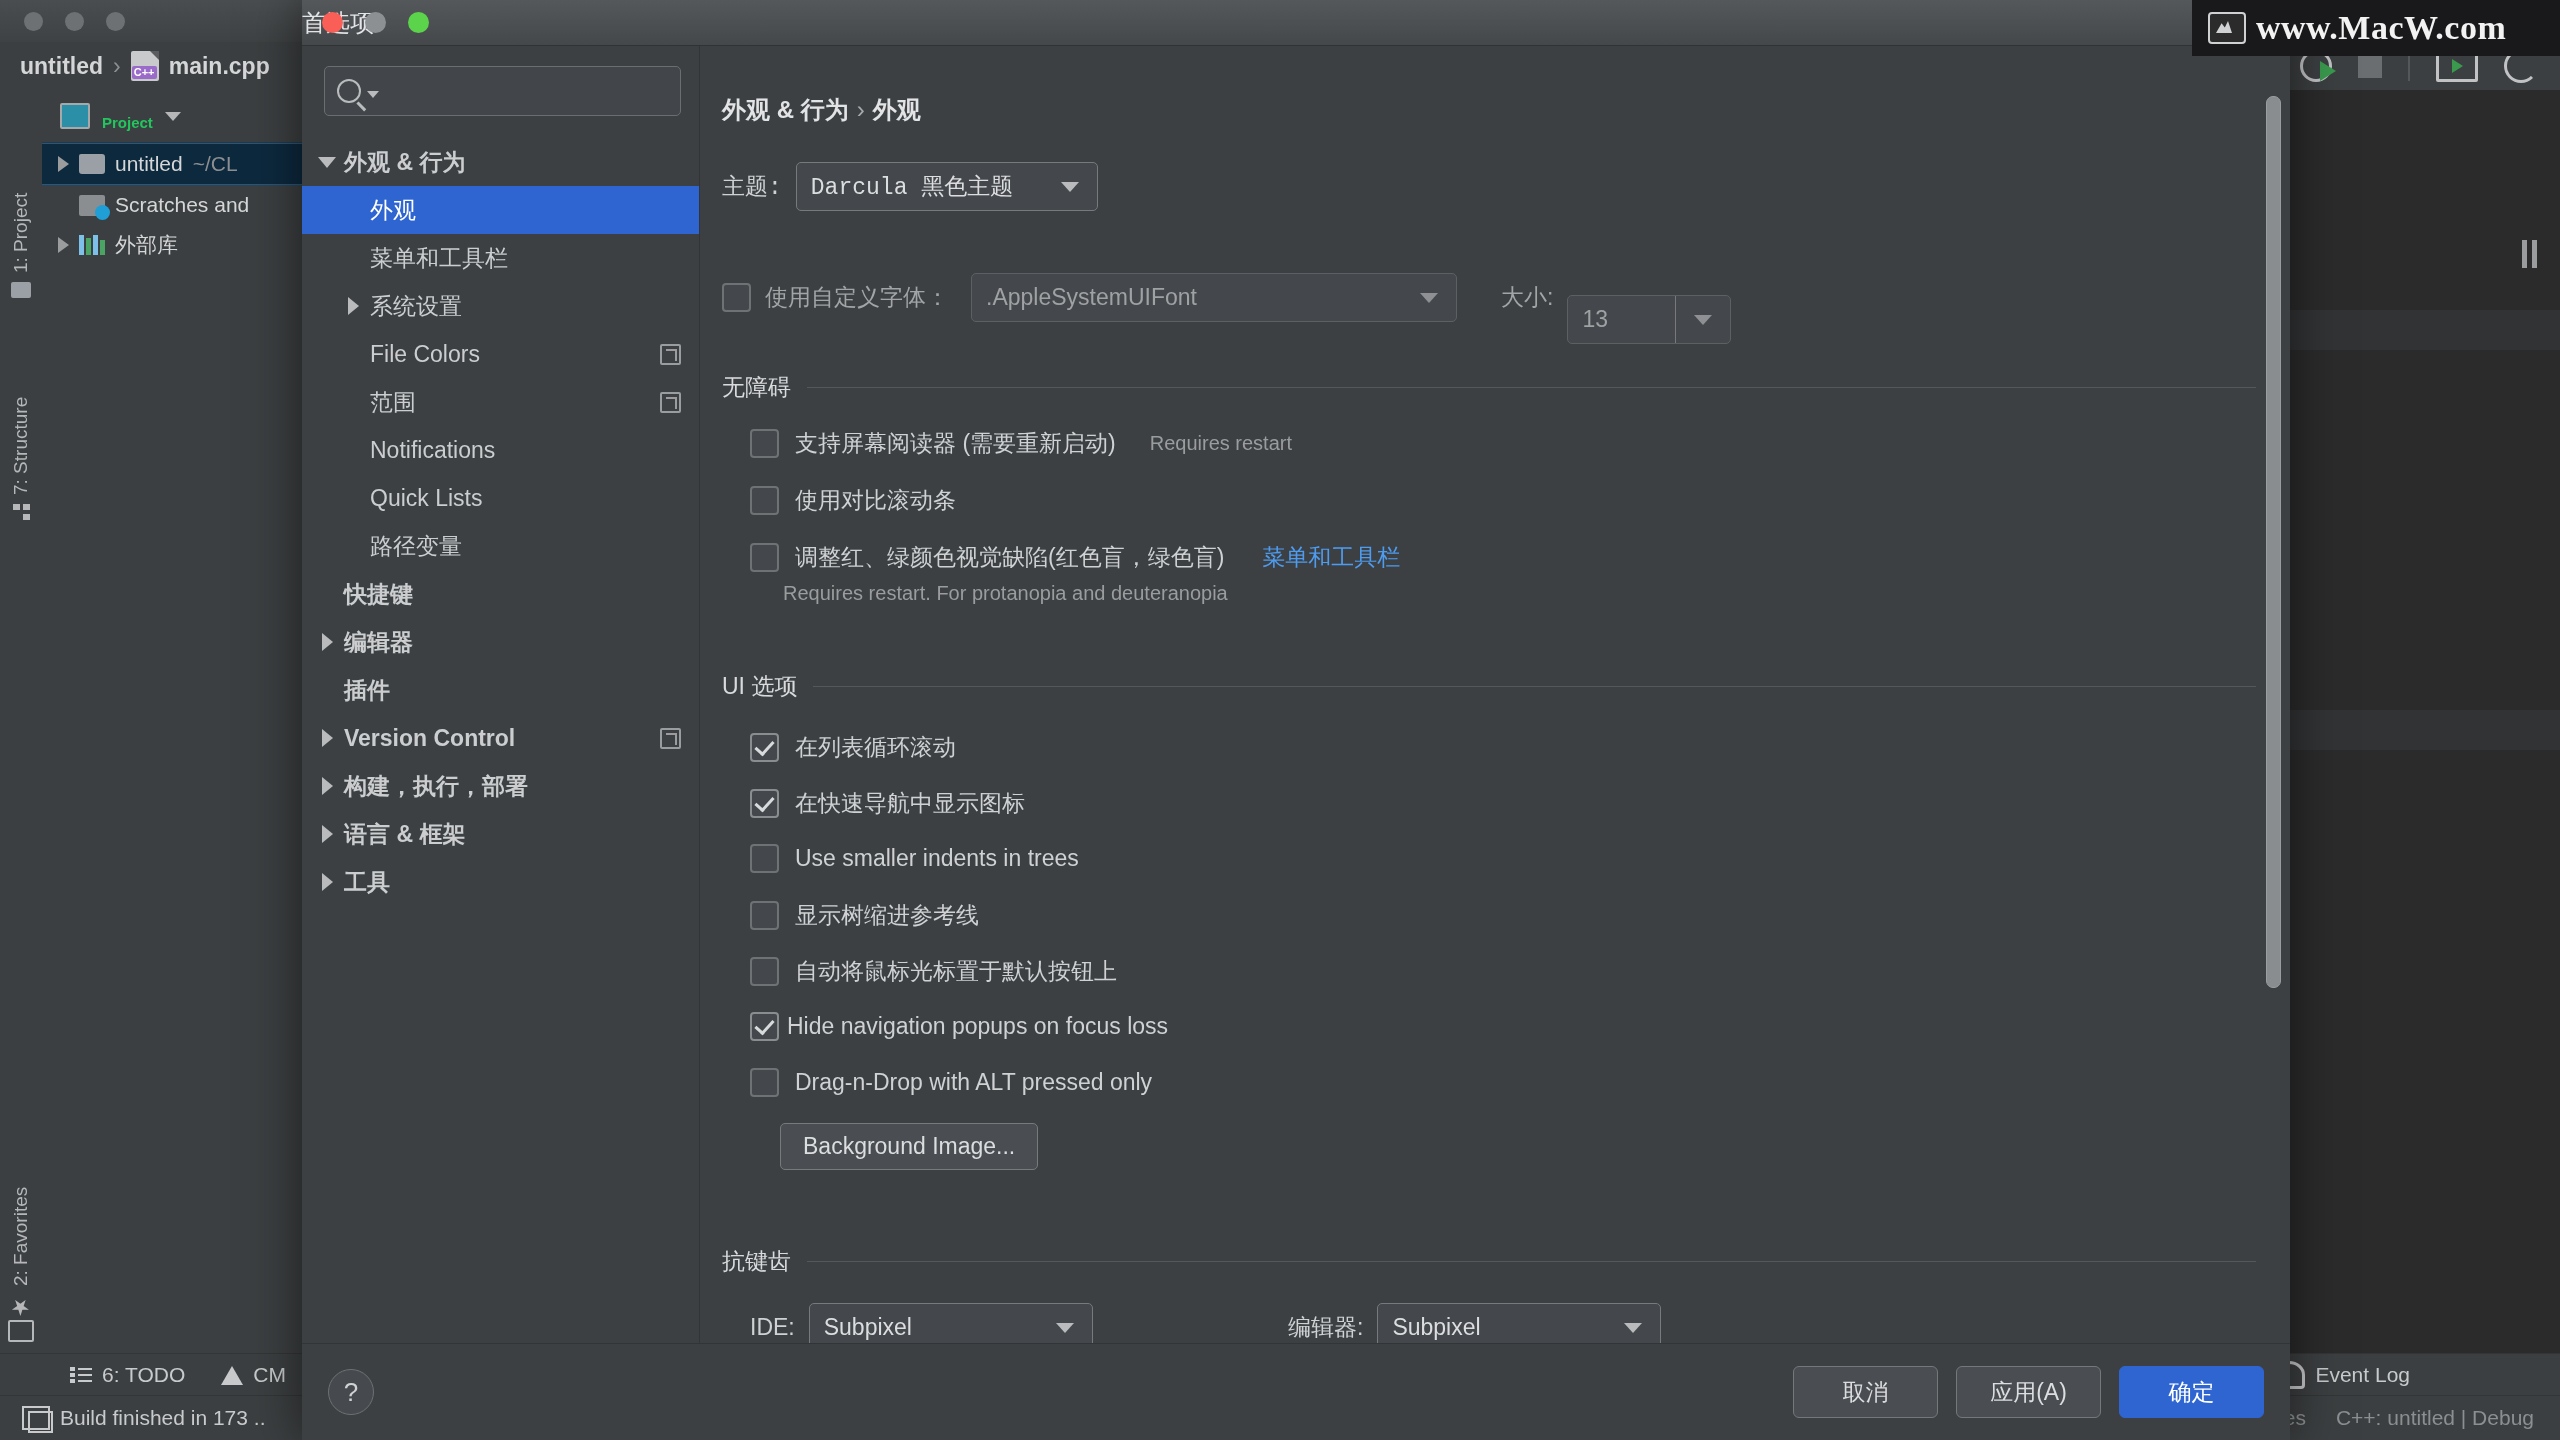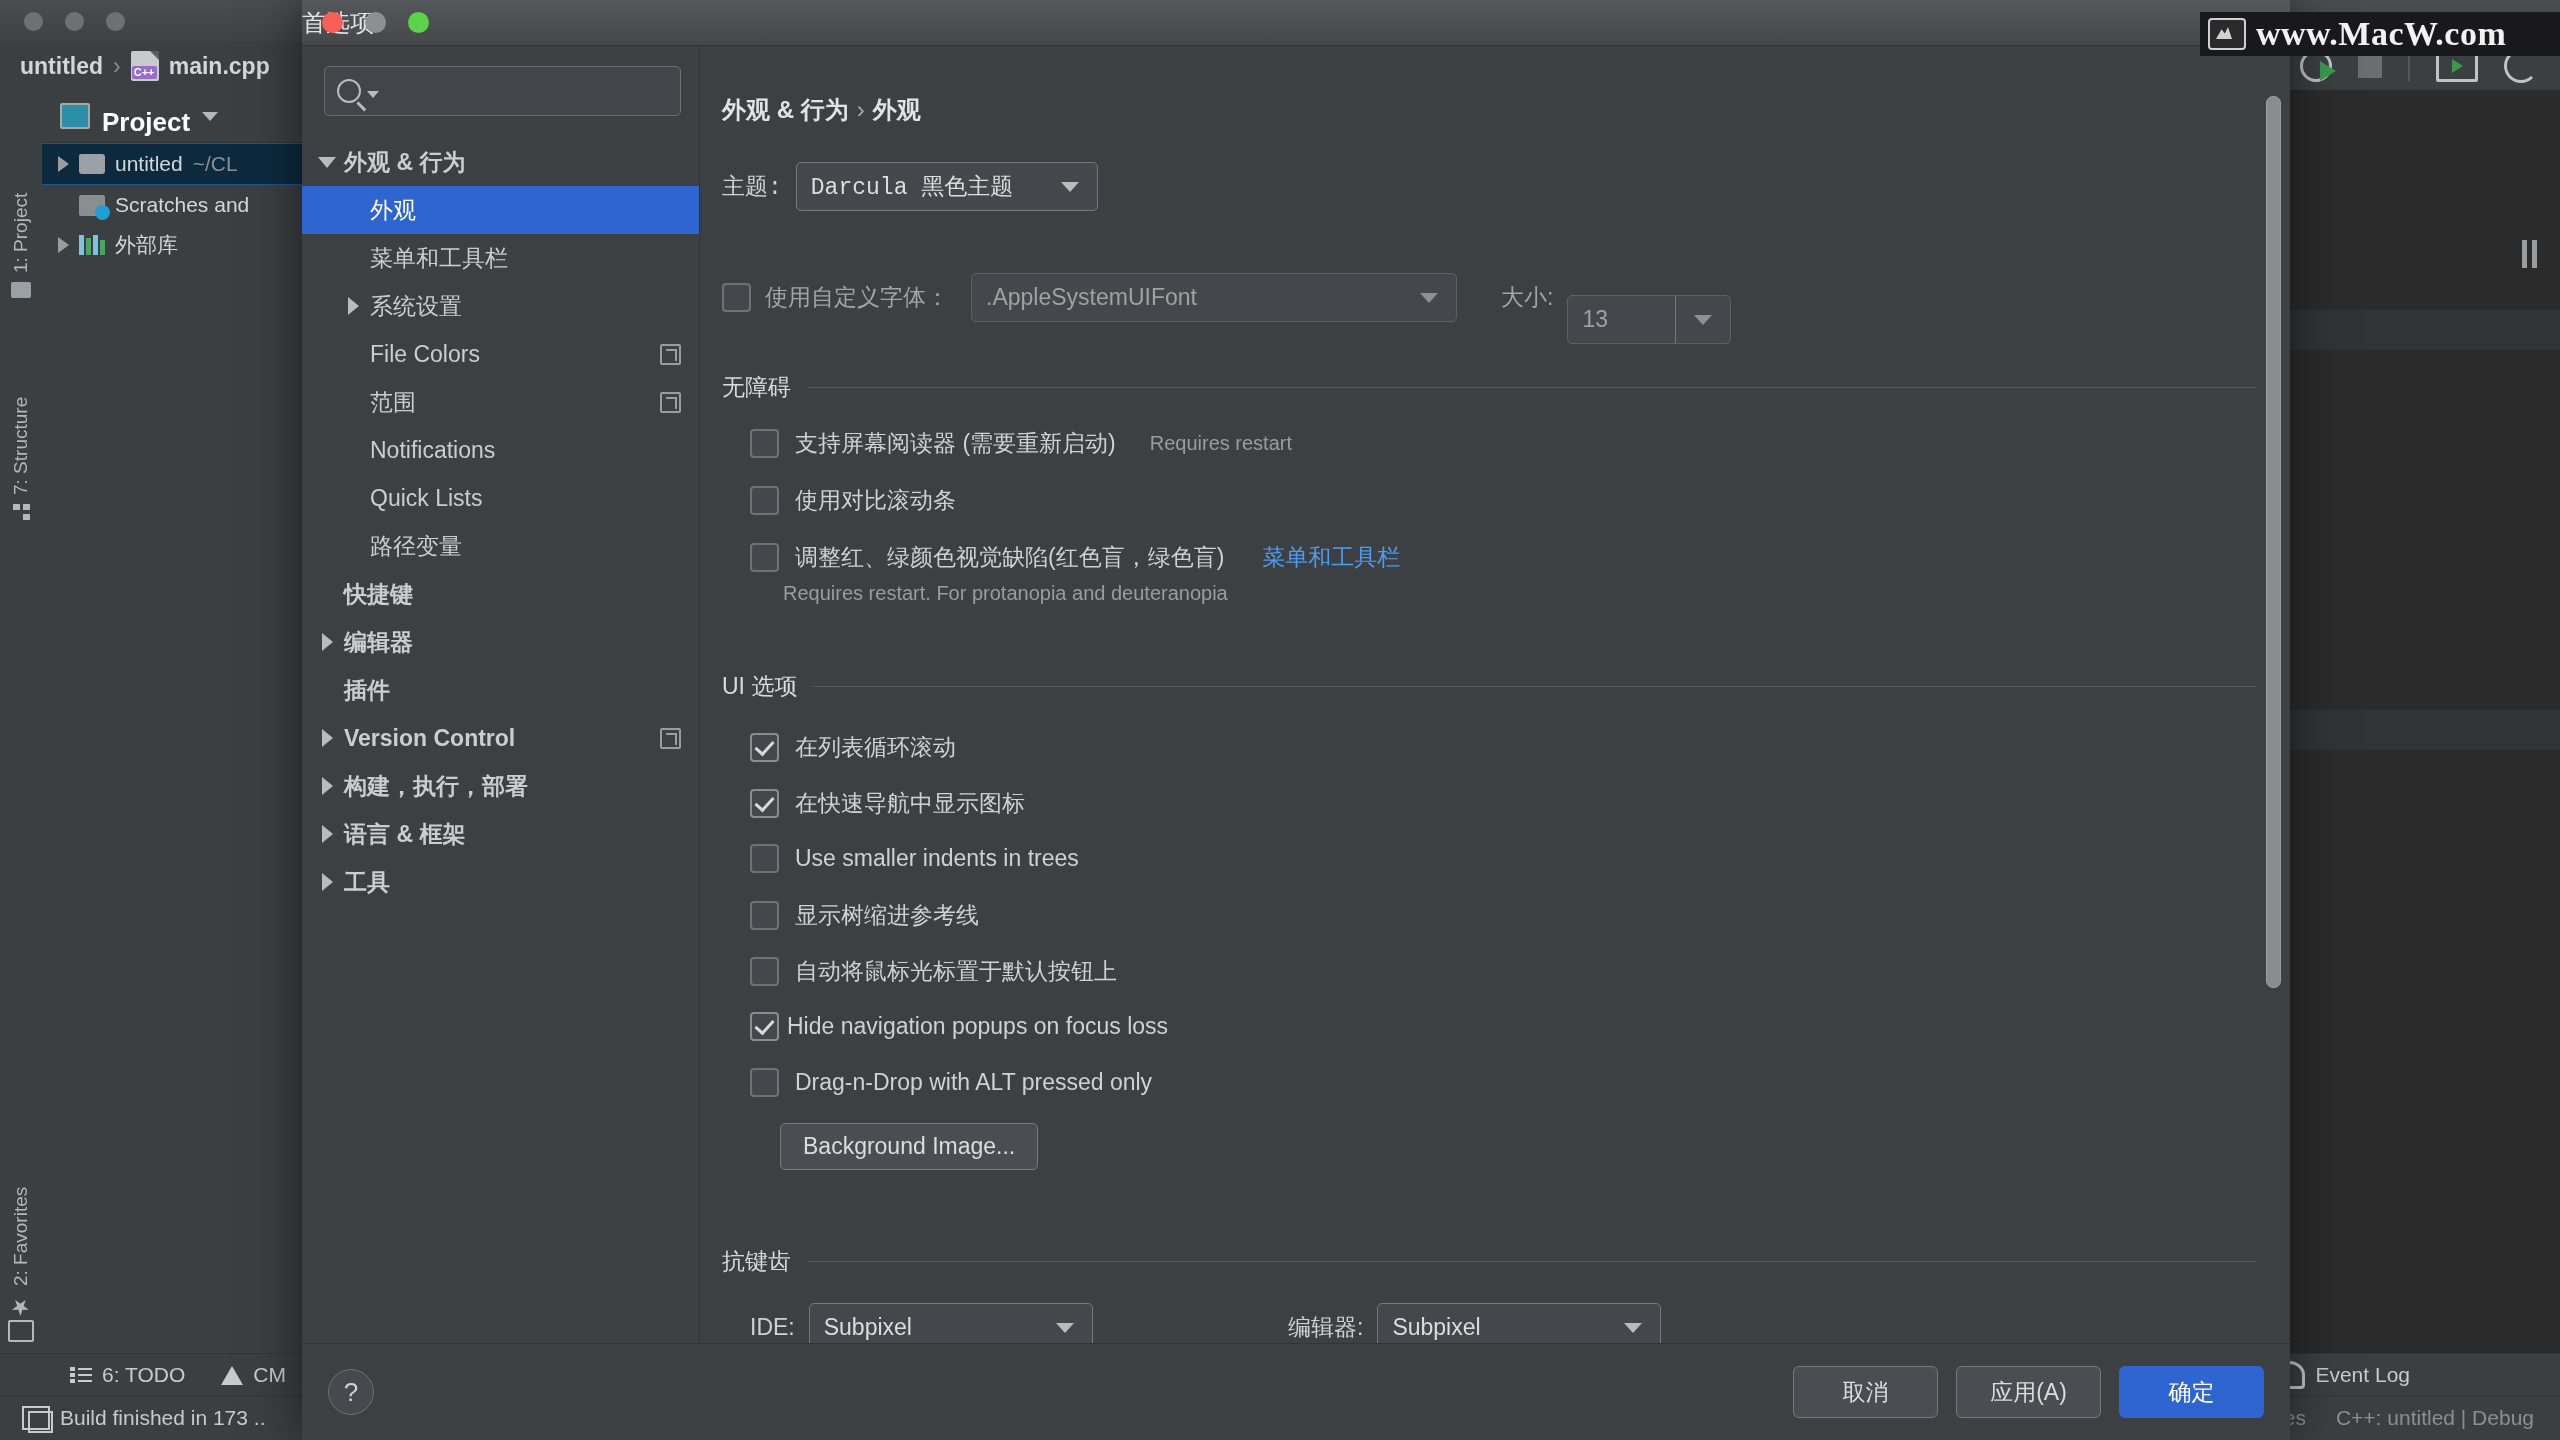--- a/index.html
+++ b/index.html
@@ -72,21 +72,21 @@
   .ico-win{width:22px;height:18px;border:2px solid #b5b7b9;border-radius:2px;}
 
   
   .ide-project{
     position:absolute;left:42px;top:90px;width:260px;bottom:86px;
     background:#3c3f41;border-right:1px solid #2f3133;
   }
   .proj-head{display:flex;align-items:center;gap:12px;height:52px;padding-left:18px;
              border-bottom:1px solid #323436;}
   .proj-ico{width:26px;height:22px;border:2px solid #a6a8aa;background:#2b8fa8;border-radius:2px;}
-  .proj-title{color:#ffffff;font-size:26px;font-weight:bold;margin-top:12px;}
+  .proj-title{color:#22c55e;font-size:15px;font-weight:bold;margin-top:12px;}
   .caret-d{width:0;height:0;border-left:8px solid transparent;border-right:8px solid transparent;border-top:9px solid #b5b7b9;}
   .tree-row{display:flex;align-items:center;gap:10px;height:40px;padding-left:16px;color:#d5d6d7;font-size:21px;white-space:nowrap;}
   .tree-row.sel{background:#0d293e;border-top:1px solid #1b5a8a;border-bottom:1px solid #1b5a8a;}
   .arr-r{width:0;height:0;border-top:8px solid transparent;border-bottom:8px solid transparent;border-left:11px solid #9a9c9e;}
   .arr-pad{width:11px;}
   .ic-folder2{width:26px;height:20px;background:#9aa0a6;border-radius:2px 3px 3px 3px;}
   .ic-scratch{width:26px;height:21px;background:#8b8e90;border-radius:2px;position:relative;}
   .ic-scratch:after{content:"";position:absolute;right:-5px;bottom:-4px;width:15px;height:15px;border-radius:50%;background:#1f9fd6;}
   .ic-lib{width:26px;height:20px;background:
      linear-gradient(#7ec1e8,#7ec1e8) 0 0/5px 20px no-repeat,
@@ -115,24 +115,23 @@
   .stepplay .b{position:absolute;left:12px;top:2px;width:12px;height:16px;background:#b7b9bb;}
   .stepplay .l{position:absolute;left:0;top:4px;width:10px;height:3px;background:#b7b9bb;box-shadow:0 6px 0 #b7b9bb;}
   .stepplay .p{position:absolute;right:-2px;top:4px;width:0;height:0;border-top:9px solid transparent;border-bottom:9px solid transparent;border-left:14px solid #3a9e4e;}
   .pause2{position:absolute;right:22px;top:150px;width:16px;height:28px;background:
      linear-gradient(#9a9c9e,#9a9c9e) 0 0/5px 28px no-repeat,
      linear-gradient(#9a9c9e,#9a9c9e) 10px 0/5px 28px no-repeat;}
   .ed-stripe{position:absolute;left:0;width:100%;height:40px;background:#313335;}
 
   
   .watermark{
-    position:absolute;right:0;top:0;height:44px;min-width:340px;
-    background:#19191b;display:flex;align-items:center;gap:10px;padding:0 12px 0 8px;
+    position:absolute;right:0;top:0;height:56px;min-width:340px;
+    background:#19191b;display:flex;align-items:center;gap:10px;padding:0 12px 0 16px;
     z-index:60;
-    margin-top:12px;
   }
   .wm-badge{width:34px;height:28px;border:2px solid #cfd1d3;border-radius:4px;position:relative;background:#2b2b2b;}
   .wm-badge:after{content:"";position:absolute;left:6px;top:5px;width:16px;height:14px;background:#cfd1d3;
     clip-path:polygon(0 100%,35% 30%,55% 60%,75% 15%,100% 100%);}
   .wm-text{color:#f2f2f2;font-family:"Liberation Serif","DejaVu Serif",serif;font-size:34px;font-weight:bold;letter-spacing:.5px;white-space:nowrap;}
 
   
   .ide-statusrow{
     position:absolute;left:0;bottom:44px;width:2560px;height:42px;
     background:#3c3f41;border-top:1px solid #333537;display:flex;align-items:center;

